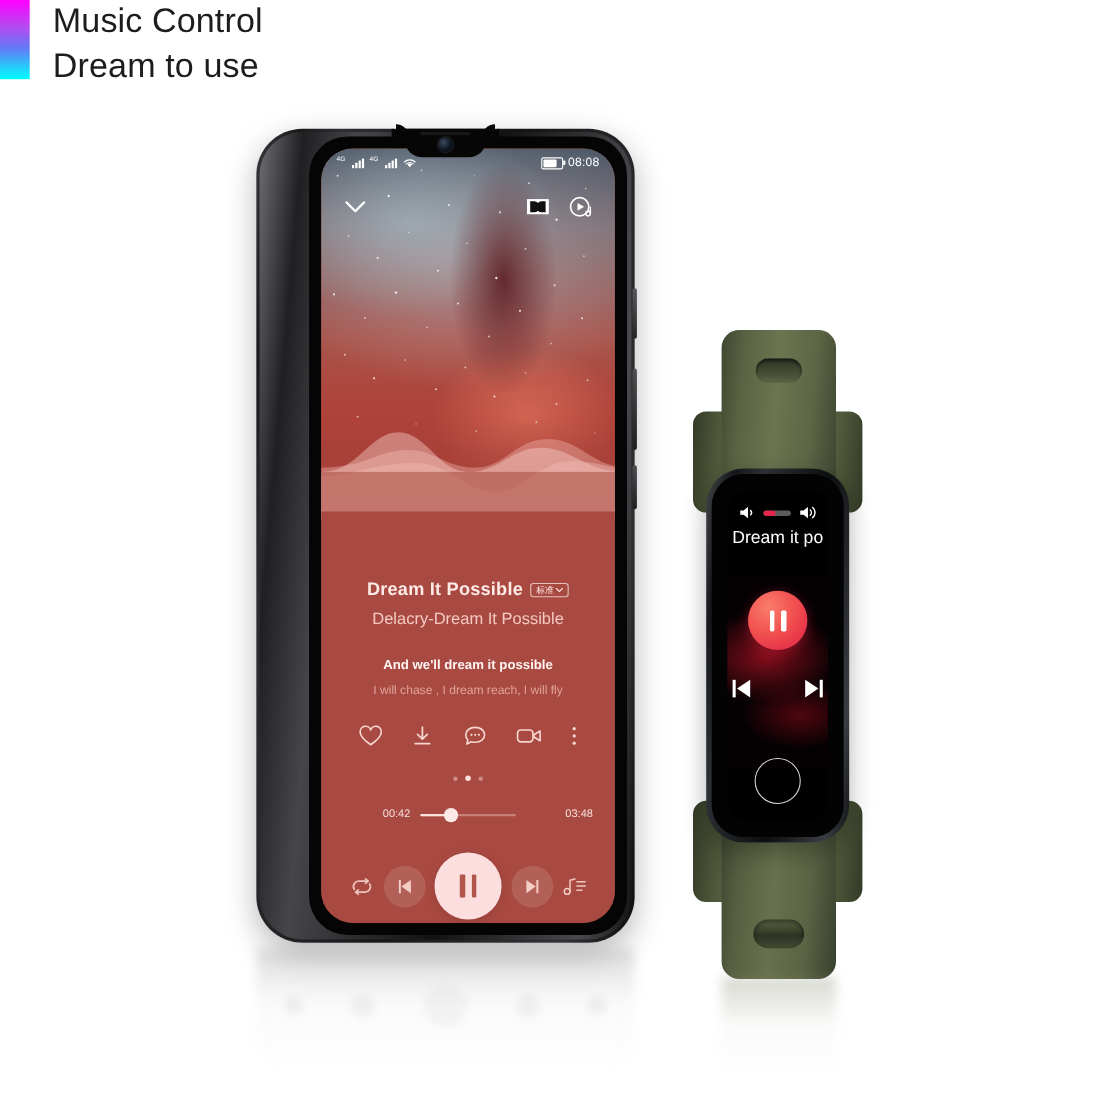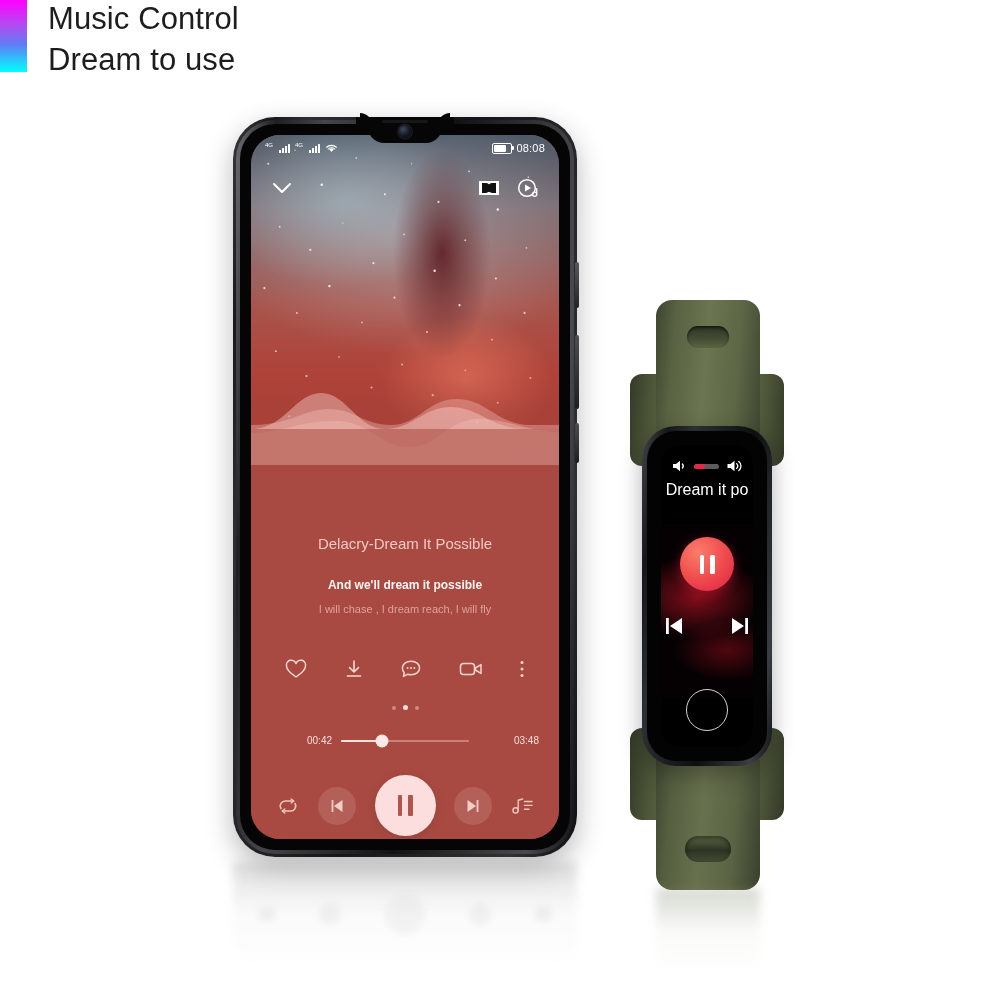--- a/index.html
+++ b/index.html
@@ -27,21 +27,21 @@
     position:absolute;left:233px;top:117px;width:344px;height:740px;
     border-radius:42px;
     background:linear-gradient(100deg,#3a3a3c 0%,#19191b 8%,#2e2e31 16%,#141416 50%,#303033 86%,#0e0e10 100%);
     box-shadow:0 10px 28px rgba(0,0,0,.28);
   }
   .phone-edge{
     position:absolute;inset:3px;border-radius:39px;
     background:linear-gradient(95deg,#6e6e72 0%,#202023 10%,#46464a 22%,#121214 55%,#4a4a4e 88%,#141416 100%);
   }
   .phone-bezel{
-    position:absolute;inset:7px;border-radius:35px;background:#050506;
+    position:absolute;inset:7px;border-radius:35px;background:#050506;margin-left:41px;
   }
   .screen{
     position:absolute;left:11px;top:11px;right:11px;bottom:11px;
     border-radius:29px;overflow:hidden;background:#a94a42;
   }
   .btn-power{
     position:absolute;right:-2px;top:145px;width:4px;height:46px;border-radius:2px;
     background:linear-gradient(180deg,#59595d,#242427);
   }
   .btn-vol{
@@ -415,20 +415,29 @@
             <svg width="22" height="22" viewBox="0 0 22 22">
               <circle cx="10" cy="11" r="8.3" stroke="#fff" stroke-width="1.5" fill="none"></circle>
               <path d="M8 7.5 L14 11 L8 14.5 Z" fill="#fff"></path>
               <circle cx="17.6" cy="17.2" r="2.1" stroke="#fff" stroke-width="1.3" fill="none"></circle>
               <path d="M19.7 17.2 V11.6" stroke="#fff" stroke-width="1.3" fill="none" stroke-linecap="round"></path>
             </svg>
           </div>
         </div>
 
         <div class="trackinfo">
+          <div class="title-row">
+            <span class="song-title">Dream It Possible</span>
+            <span class="quality">
+              <span>标准</span>
+              <svg width="7" height="5" viewBox="0 0 7 5">
+                <path d="M.8 1 L3.5 3.8 L6.2 1" stroke="#fdeae6" stroke-width="1" fill="none" stroke-linecap="round"></path>
+              </svg>
+            </span>
+          </div>
           <div class="artist">Delacry-Dream It Possible</div>
           <div class="lyric-main">And we'll dream  it possible</div>
           <div class="lyric-sub">I will chase ,  I dream reach,  I will fly</div>
         </div>
 
         <div class="actions">
           <svg width="22" height="20" viewBox="0 0 22 20">
             <path d="M11 18 C4 13.2 1.5 10.2 1.5 6.9 A4.9 4.9 0 0 1 11 4.6 A4.9 4.9 0 0 1 20.5 6.9 C20.5 10.2 18 13.2 11 18 Z" stroke="#f7d6cf" stroke-width="1.5" fill="none" stroke-linejoin="round"></path>
           </svg>
           <svg width="20" height="20" viewBox="0 0 20 20">

